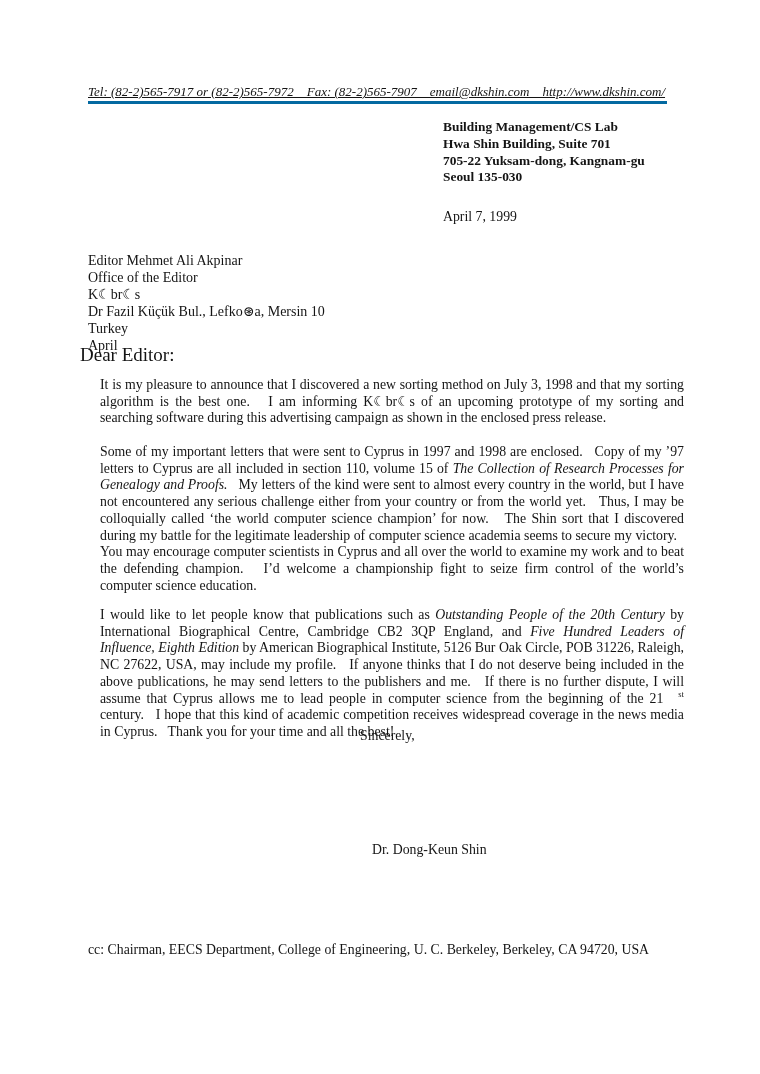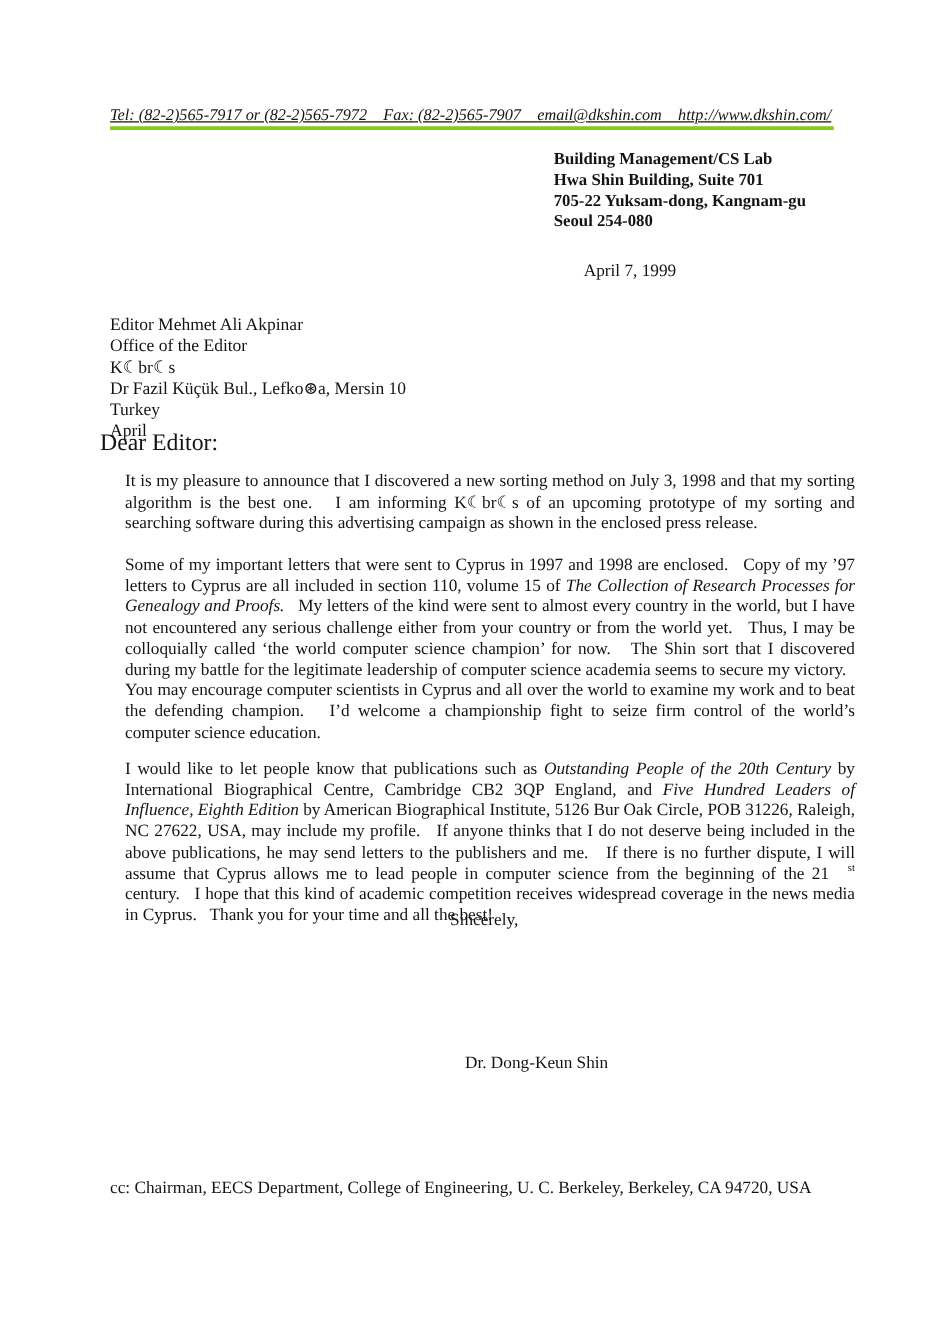--- a/index.html
+++ b/index.html
@@ -18,38 +18,37 @@
   }
   .contact {
     position: absolute;
     top: 84px;
     left: 88px;
     width: 579px;
     font-size: 13px;
     line-height: 15px;
     font-style: italic;
     padding-bottom: 2px;
-    border-bottom: 3px solid #84cc16;
+    border-bottom: 3px solid #0369a1;
     white-space: pre;
   }
   .contact-text { text-decoration: underline; }
   .sender {
     position: absolute;
     top: 119px;
     left: 443px;
     font-weight: bold;
     font-size: 13.4px;
     line-height: 16.8px;
   }
   .date {
     position: absolute;
     top: 209px;
     left: 443px;
     font-size: 13.8px;
-    margin-left: 24px;
   }
   .recipient {
     position: absolute;
     top: 228px;
     left: 88px;
     font-size: 14px;
     line-height: 17px;
     margin-top: 24px;
   }
   .salutation {
@@ -101,21 +100,21 @@
 <body>
 
 <div class="page">
 
   <div class="contact"><span class="contact-text">Tel: (82-2)565-7917 or (82-2)565-7972    Fax: (82-2)565-7907    email@dkshin.com    http://www.dkshin.com/</span></div>
 
   <div class="sender">
     <div>Building Management/CS Lab</div>
     <div>Hwa Shin Building, Suite 701</div>
     <div>705-22 Yuksam-dong, Kangnam-gu</div>
-    <div>Seoul 254-080</div>
+    <div>Seoul 135-030</div>
   </div>
 
   <div class="date">April 7, 1999</div>
 
   <div class="recipient">
     <div>Editor Mehmet Ali Akpinar</div>
     <div>Office of the Editor</div>
     <div>K☾br☾s</div>
     <div>Dr Fazil Küçük Bul., Lefko⊛a, Mersin 10</div>
     <div>Turkey</div>

